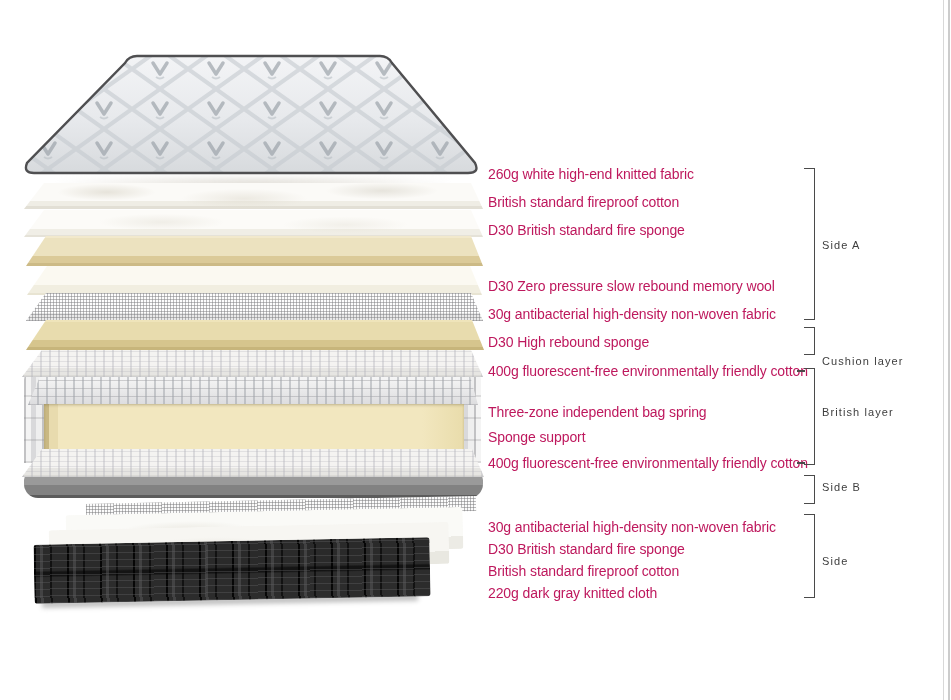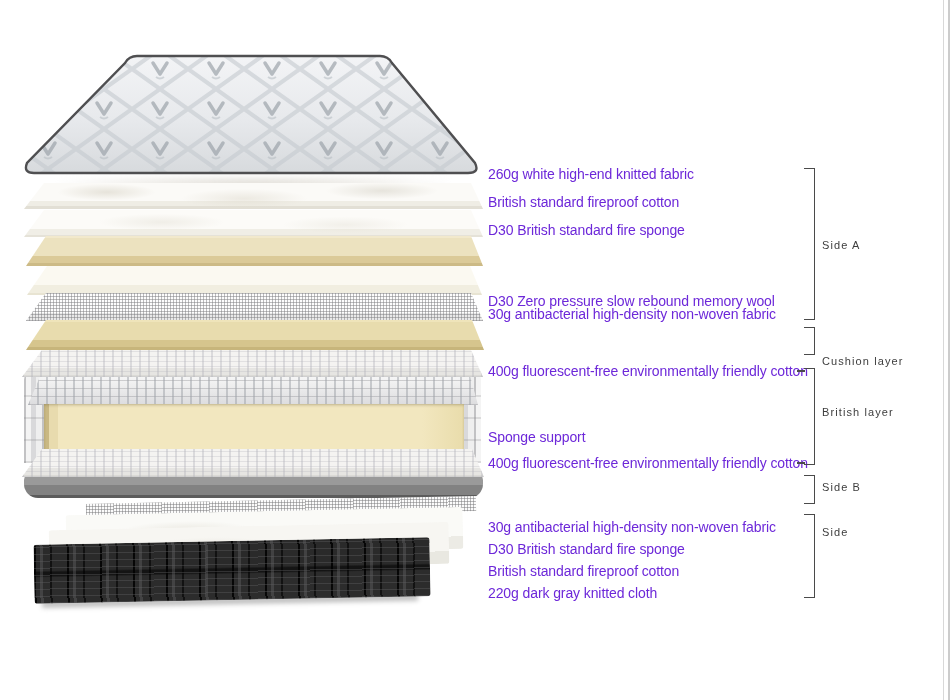--- a/index.html
+++ b/index.html
@@ -89,36 +89,36 @@
   #darkcloth{left:34px;top:541px;width:396px;height:59px;z-index:15;transform:rotate(-1.1deg);border-radius:3px;
     background:
       repeating-linear-gradient(0deg, rgba(95,95,97,.4) 0 1px, transparent 1px 7px),
       repeating-linear-gradient(90deg, rgba(0,0,0,.85) 0 2px, transparent 2px 6px, rgba(110,110,112,.35) 6px 9px, transparent 9px 16px, rgba(0,0,0,.6) 16px 18px, transparent 18px 33px),
       linear-gradient(to bottom,#2a2a2a 0 44%,#141414 47% 53%,#2c2c2c 56% 100%);}
   #darkcloth-shadow{left:42px;top:598px;width:376px;height:6px;z-index:11;
     background:rgba(0,0,0,.28);filter:blur(2.5px);transform:rotate(-1.1deg);}
 
   
   .lbl{position:absolute;left:488px;font-size:14px;line-height:18px;letter-spacing:-0.1px;
-       white-space:nowrap;color:#6d28d9;z-index:20;}
-  .l0{top:165px}.l1{top:193px}.l2{top:221px}.l3{top:249px}.l4{top:292px}.l5{top:305px}
+       white-space:nowrap;color:#be185d;z-index:20;}
+  .l0{top:165px}.l1{top:193px}.l2{top:221px}.l3{top:249px}.l4{top:277px}.l5{top:305px}
   .l6{top:333px}.l7{top:362px}.l8{top:403px}.l9{top:428px}.l10{top:454px}.l11{top:481px}
   .l12{top:518px}.l13{top:540px}.l14{top:562px}.l15{top:584px}
 
   
   .bracket{position:absolute;left:804px;width:10px;z-index:20;
     border:1.5px solid #4a4a4a;border-left:none;}
   .b0{top:168px;height:150px}
   .b1{top:327px;height:26px}
   .b2{top:368px;height:95px}
   .b3{top:475px;height:27px}
   .b4{top:514px;height:82px}
   .glbl{position:absolute;left:822px;font-size:11px;line-height:18px;letter-spacing:1.1px;
        white-space:nowrap;color:#3d3d3d;z-index:20;}
-  .g0{top:236px}.g1{top:352px}.g2{top:403px}.g3{top:478px}.g4{top:523px}
+  .g0{top:236px}.g1{top:352px}.g2{top:403px}.g3{top:478px}.g4{top:552px}
   .dash{position:absolute;height:1.5px;background:#4a4a4a;z-index:20;}
   .d0{left:797px;top:370px;width:8px}
   .d1{left:797px;top:462px;width:8px}
 
   
   #edge1{position:absolute;left:943px;top:0;width:1px;height:700px;background:#d8d8d8;z-index:30;}
   #edge2{position:absolute;left:948px;top:0;width:2px;height:700px;background:#cccccc;z-index:30;}
 </style>
 </head>
 <body>
@@ -164,21 +164,23 @@
   <div class="slab" id="sheet1"></div>
   <div class="slab" id="sheet2"></div>
   <div class="slab" id="darkcloth-shadow"></div>
   <div class="slab" id="darkcloth"></div>
 
   <div class="lbl l0">260g white high-end knitted fabric</div>
   <div class="lbl l1">British standard fireproof cotton</div>
   <div class="lbl l2">D30 British standard fire sponge</div>
   <div class="lbl l4">D30 Zero pressure slow rebound memory wool</div>
   <div class="lbl l5">30g antibacterial high-density non-woven fabric</div>
+  <div class="lbl l6">D30 High rebound sponge</div>
   <div class="lbl l7">400g fluorescent-free environmentally friendly cotton</div>
+  <div class="lbl l8">Three-zone independent bag spring</div>
   <div class="lbl l9">Sponge support</div>
   <div class="lbl l10">400g fluorescent-free environmentally friendly cotton</div>
   <div class="lbl l12">30g antibacterial high-density non-woven fabric</div>
   <div class="lbl l13">D30 British standard fire sponge</div>
   <div class="lbl l14">British standard fireproof cotton</div>
   <div class="lbl l15">220g dark gray knitted cloth</div>
 
   <div class="bracket b0"></div>
   <div class="bracket b1"></div>
   <div class="bracket b2"></div>

